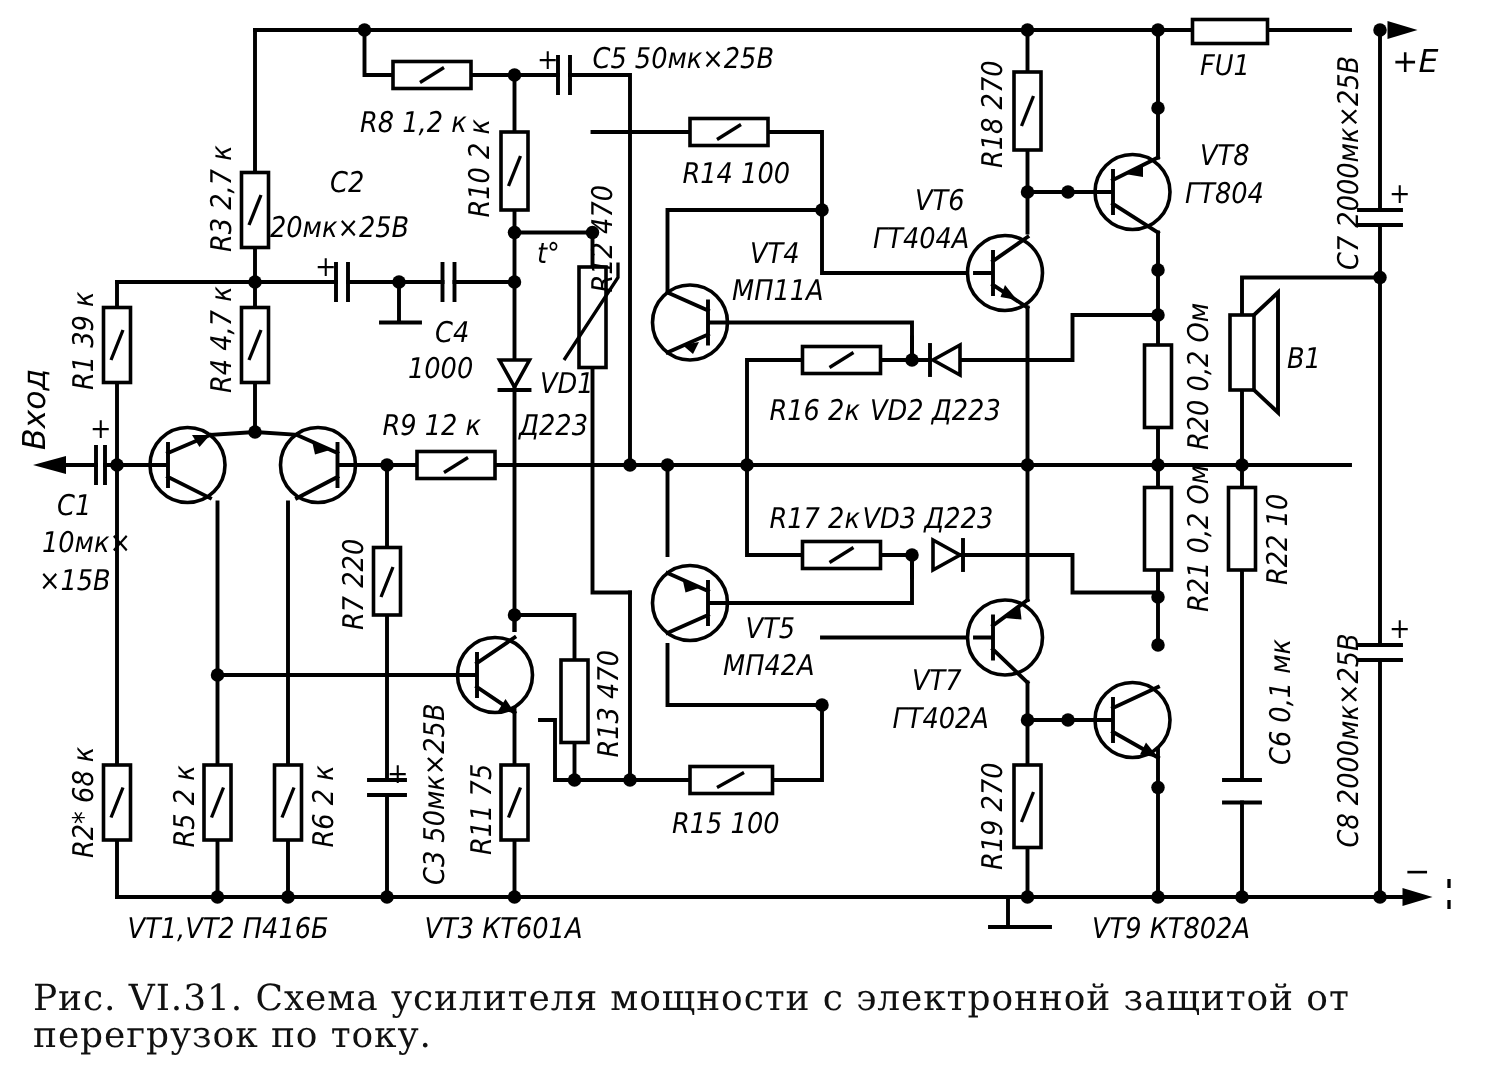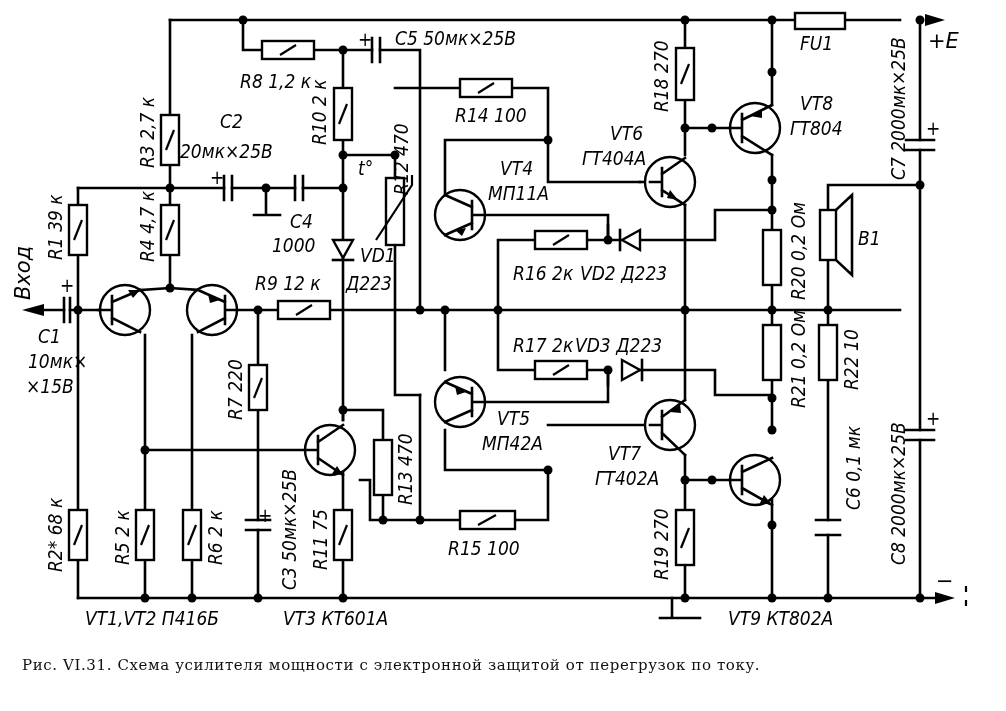--- a/index.html
+++ b/index.html
@@ -4,21 +4,21 @@
 <style>
   html, body { margin:0; padding:0; background:#ffffff; }
   body { width:1006px; height:711px; position:relative; overflow:hidden; font-family:"DejaVu Sans", sans-serif; }
   #schematic { position:absolute; left:0; top:0; width:1006px; height:640px; }
   .w { stroke:#000; stroke-width:2.6; fill:none; stroke-linecap:square; }
   .body { stroke:#000; stroke-width:2.4; fill:#fff; }
   .thin { stroke:#000; stroke-width:2.2; fill:none; }
   .dot { fill:#000; }
   .lbl { font-family:"DejaVu Sans Condensed","DejaVu Sans", sans-serif; font-style:italic; font-size:19px; fill:#000; }
   .lbl-big { font-family:"DejaVu Sans", sans-serif; font-style:italic; font-size:21px; fill:#000; }
-  .caption { position:absolute; left:22px; top:653px; width:960px; font-family:"DejaVu Serif", serif; font-size:15px; line-height:25px; color:#111; letter-spacing:0.6px; }
+  .caption { position:absolute; left:22px; top:653px; width:960px; font-family:"DejaVu Serif", serif; font-size:24px; line-height:25px; color:#111; letter-spacing:0.6px; }
   .caption b { font-weight:normal; }
 </style>
 </head>
 <body>
 
 <svg id="schematic" viewBox="0 0 1006 640" xmlns="http://www.w3.org/2000/svg">
 
   <g>
 
     <path class="w" d="M170 20 H900"></path>

